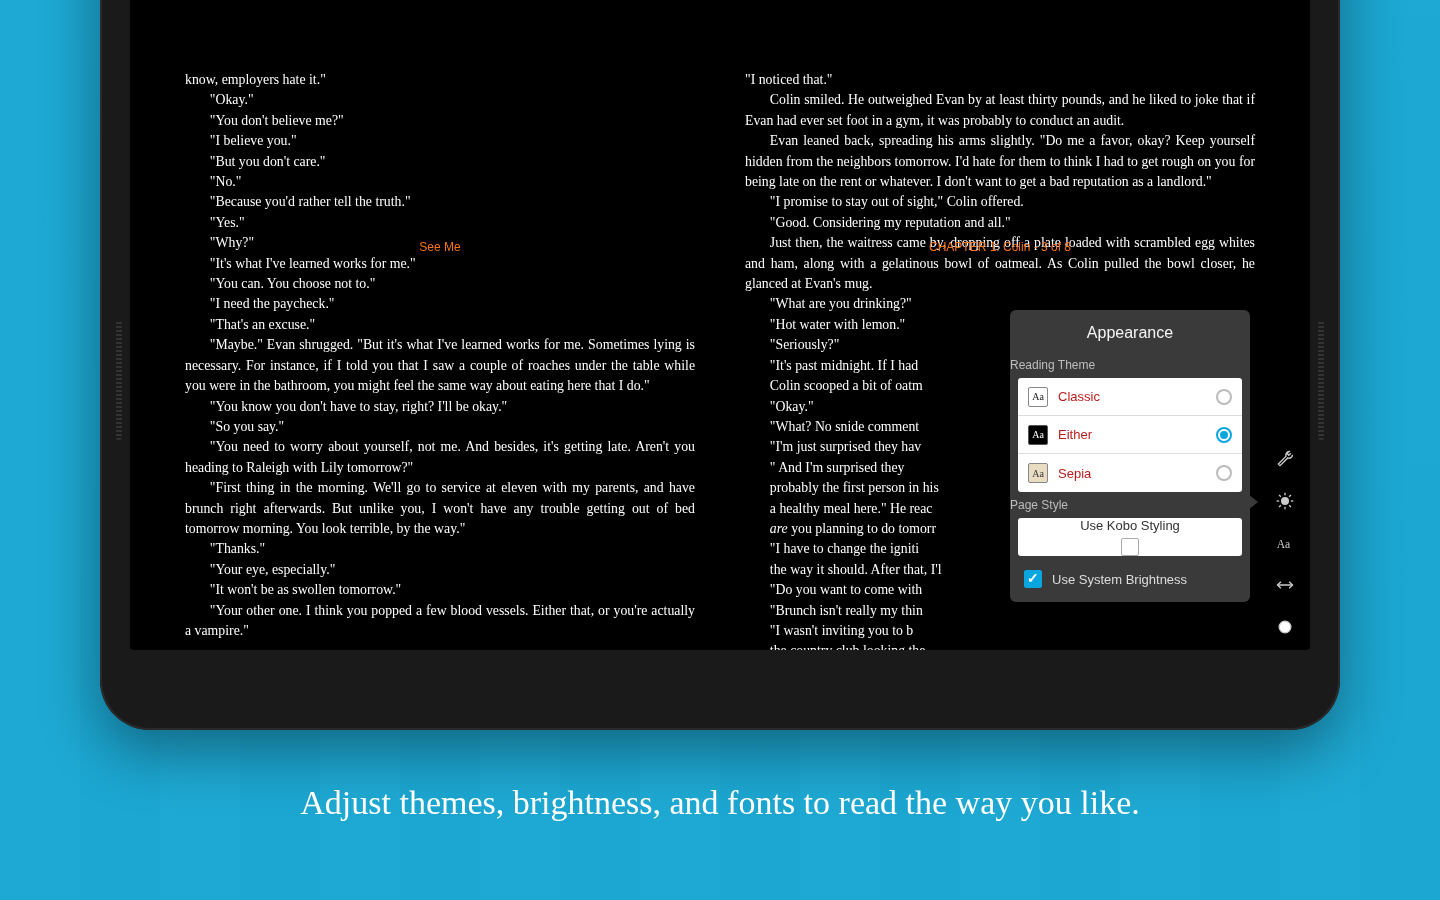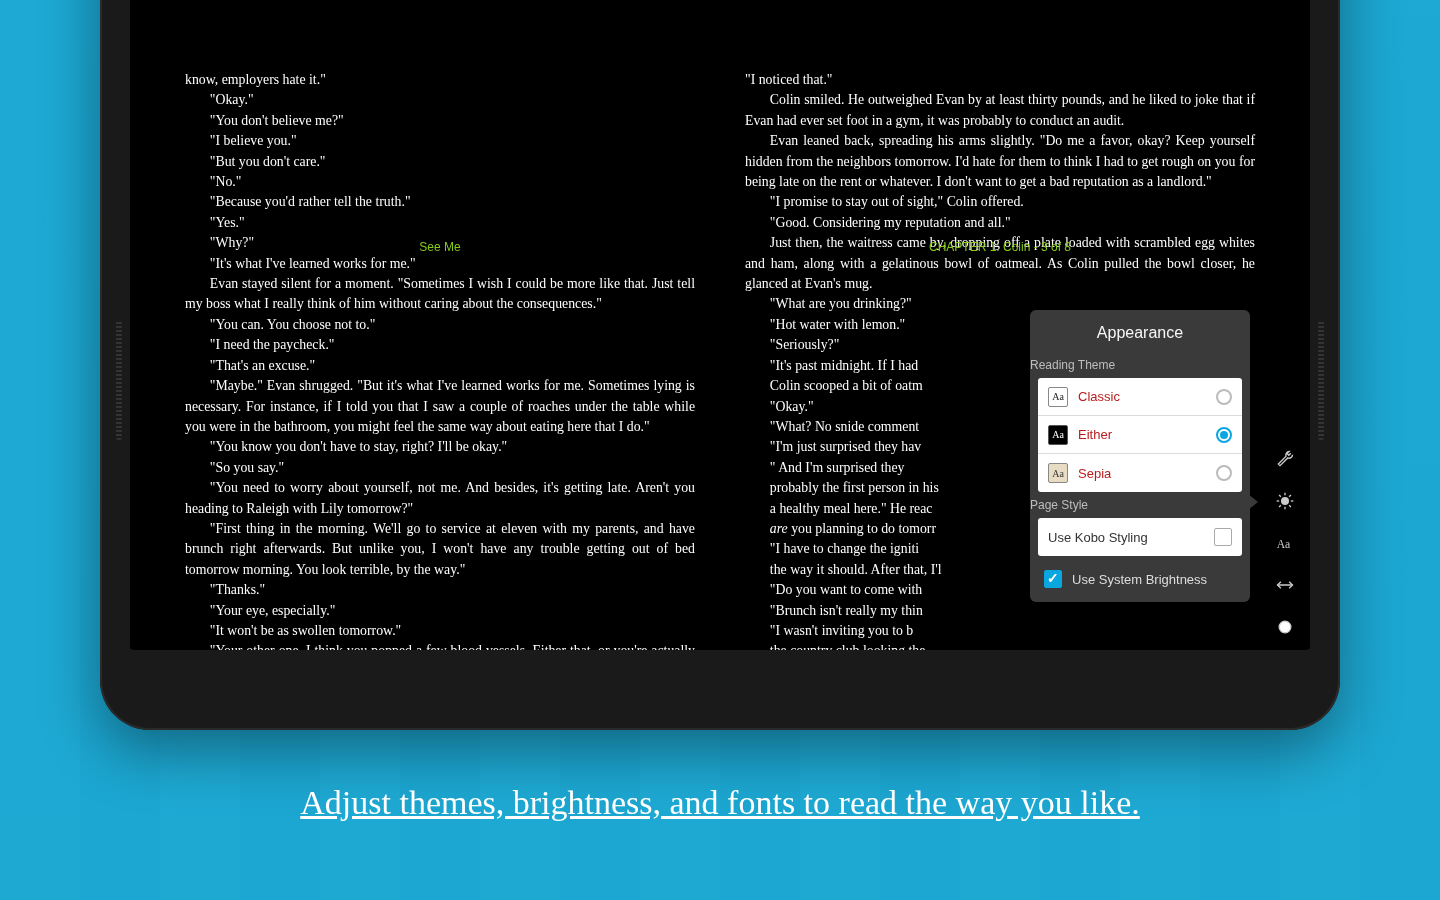--- a/index.html
+++ b/index.html
@@ -64,38 +64,38 @@
     padding: 0 25px;
     position: relative;
   }
   .page-header {
     position: absolute;
     top: 210px;
     left: 0; right: 0;
     text-align: center;
     font-family: Arial, sans-serif;
     font-size: 12px;
-    color: #84cc16;
+    color: #f97316;
   }
   .page-body {
     margin-top: 40px;
     font-size: 13.8px;
     line-height: 1.48;
     color: #fff;
     text-align: justify;
   }
   .page-body p { text-indent: 1.8em; margin: 0; }
   .page-body p.noindent { text-indent: 0; }
 
   
   .popover {
     position: absolute;
     right: 60px;
     top: 480px;
-    width: 220px;
+    width: 240px;
     background: #3a3a3a;
     border-radius: 6px;
     box-shadow: 0 6px 24px rgba(0,0,0,0.6);
     color: #eee;
     font-family: Arial, Helvetica, sans-serif;
     font-size: 13px;
     z-index: 10;
   }
   .popover-title {
     text-align: center;
@@ -148,21 +148,21 @@
     background: #0aa6e0;
   }
   .style-group {
     background: #fff;
     margin: 0 8px 10px 8px;
     border-radius: 3px;
   }
   .style-row {
     display: flex; align-items: center;
     height: 38px; padding: 0 10px;
-    color: #333; font-size: 13px;
+    color: #333; font-size: 13px; flex-direction: column;
   }
   .checkbox {
     width: 18px; height: 18px; border: 1px solid #aaa; border-radius: 2px;
     position: relative;
   }
   .checkbox.checked { background: #0aa6e0; border-color: #0aa6e0; }
   .checkbox.checked::after {
     content: "✓"; color: #fff; position: absolute; top: -1px; left: 2px;
     font-size: 14px; font-weight: bold;
   }
@@ -205,21 +205,20 @@
 
   .tagline {
     position: absolute;
     bottom: 78px;
     left: 0; right: 0;
     text-align: center;
     color: #fff;
     font-size: 34px;
     font-family: Georgia, 'Times New Roman', serif;
     z-index: 3;
-    text-decoration: underline;
   }
 </style>
 </head>
 <body>
 
 <div class="bg-books"></div>
 
 <div class="tablet">
   <div class="speaker speaker-left"></div>
   <div class="speaker speaker-right"></div>
@@ -233,21 +232,20 @@
             <p class="noindent">know, employers hate it."</p>
             <p>"Okay."</p>
             <p>"You don't believe me?"</p>
             <p>"I believe you."</p>
             <p>"But you don't care."</p>
             <p>"No."</p>
             <p>"Because you'd rather tell the truth."</p>
             <p>"Yes."</p>
             <p>"Why?"</p>
             <p>"It's what I've learned works for me."</p>
-            <p>Evan stayed silent for a moment. "Sometimes I wish I could be more like that. Just tell my boss what I really think of him without caring about the consequences."</p>
             <p>"You can. You choose not to."</p>
             <p>"I need the paycheck."</p>
             <p>"That's an excuse."</p>
             <p>"Maybe." Evan shrugged. "But it's what I've learned works for me. Sometimes lying is necessary. For instance, if I told you that I saw a couple of roaches under the table while you were in the bathroom, you might feel the same way about eating here that I do."</p>
             <p>"You know you don't have to stay, right? I'll be okay."</p>
             <p>"So you say."</p>
             <p>"You need to worry about yourself, not me. And besides, it's getting late. Aren't you heading to Raleigh with Lily tomorrow?"</p>
             <p>"First thing in the morning. We'll go to service at eleven with my parents, and have brunch right afterwards. But unlike you, I won't have any trouble getting out of bed tomorrow morning. You look terrible, by the way."</p>
             <p>"Thanks."</p>
             <p>"Your eye, especially."</p>

